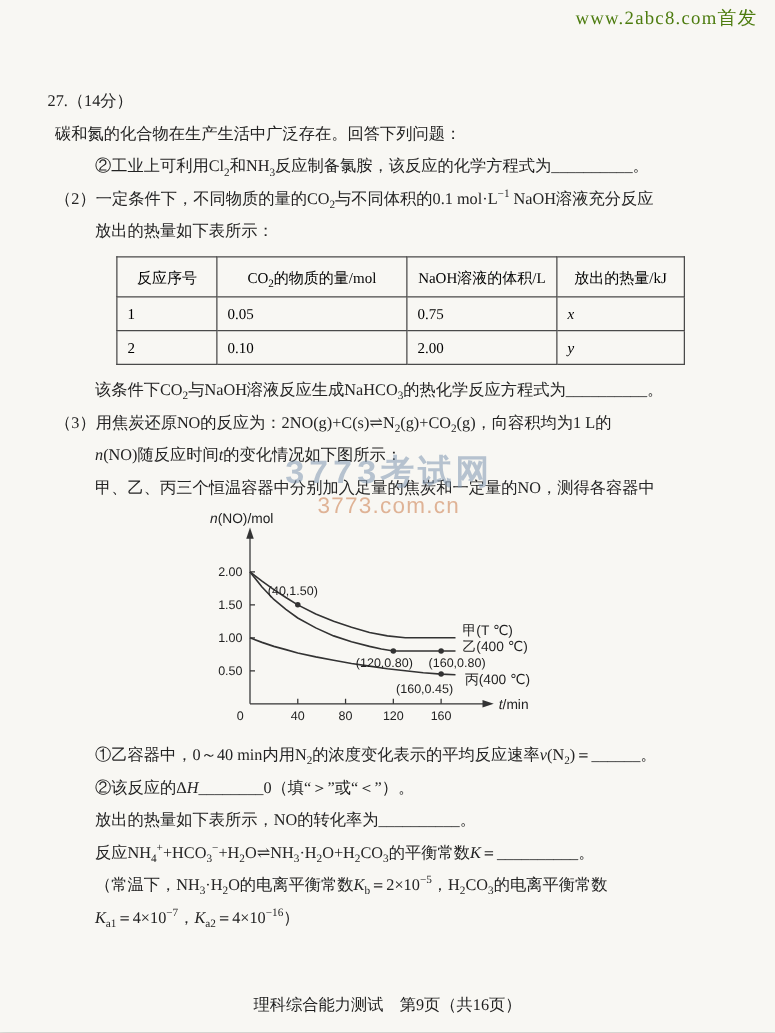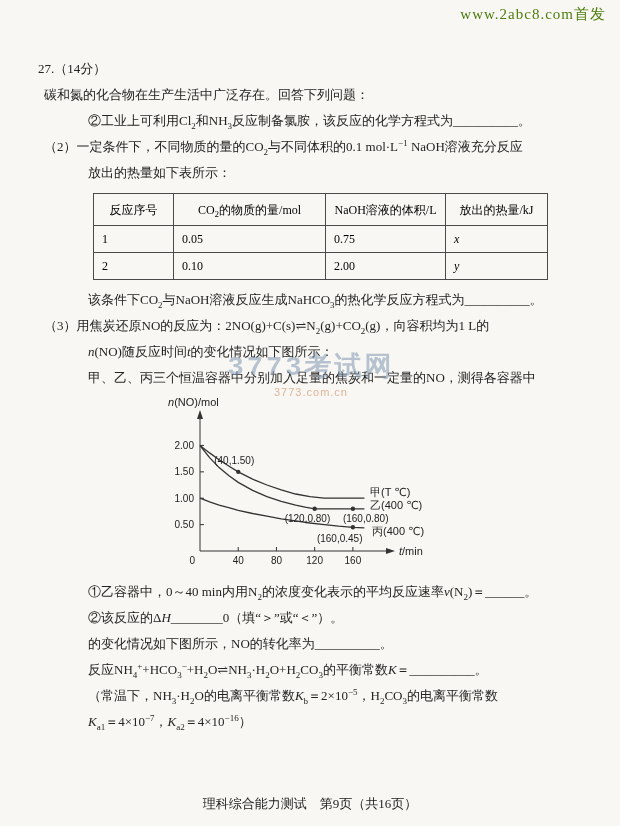--- a/index.html
+++ b/index.html
@@ -1,36 +1,36 @@
 <!DOCTYPE html>
 <html><head>
 <meta charset="utf-8">
 <style>
   *{box-sizing:border-box;margin:0;padding:0}
   html,body{background:#d8d6d2}
   body{font-family:"Liberation Serif","DejaVu Serif",serif}
   .page{position:relative;width:620px;height:826px;margin:0 auto;background:#f8f7f3;color:#232323;overflow:hidden;box-shadow:0 0 6px rgba(0,0,0,.35)}
   .header-right{position:absolute;top:5px;right:14px;font-size:15px;letter-spacing:1px;color:#4d7c0f}
-  .content{position:absolute;top:56px;left:38px;right:20px;font-size:13px;line-height:26px}
+  .content{position:absolute;top:68px;left:38px;right:20px;font-size:13px;line-height:26px}
   p.line{white-space:nowrap}
   .l1{margin-left:6px}
-  .l2{margin-left:50px}
+  .l2{margin-left:38px}
   sub,sup{font-size:9px;line-height:0}
   i{font-family:"Liberation Serif","DejaVu Serif",serif}
   table.qtable{border-collapse:collapse;margin:7px 0 7px 55px;font-size:12px;color:#000000}
   .qtable th,.qtable td{border:1px solid #4a4a4a;font-weight:normal;padding:0 8px;height:26px}
   .qtable thead th{height:32px}
   .qtable th:nth-child(1){width:80px}
   .qtable th:nth-child(2){width:152px}
   .qtable th:nth-child(3){width:120px}
   .qtable th:nth-child(4){width:102px}
   .chart-block{position:relative;margin:2px 0 4px 112px;height:182px}
   .watermark{position:absolute;top:-38px;left:26px;width:270px;text-align:center;pointer-events:none}
   .wm-title{font-family:Liberation Mono, monospace;font-size:27px;font-weight:bold;letter-spacing:3px;color:rgba(128,152,176,.55)}
-  .wm-url{font-family:"Liberation Sans","DejaVu Sans",sans-serif;font-size:11px;letter-spacing:1px;color:rgba(206,134,88,.6);margin-top:-2px}
+  .wm-url{font-family:"Liberation Sans","DejaVu Sans",sans-serif;font-size:18px;letter-spacing:1px;color:rgba(206,134,88,.6);margin-top:-2px}
   .footer{position:absolute;bottom:13px;left:0;width:100%;text-align:center;font-weight:normal;font-size:13px;color:#1d1d1d}
   #chart-svg{position:relative;z-index:1}
   #chart-svg text{font-family:"Liberation Sans","DejaVu Sans",sans-serif;fill:#222}
   .ax{stroke:#333;stroke-width:1}
   .curve{fill:none;stroke:#333;stroke-width:1.3}
   .tick{font-size:10px}
   .anno{font-size:10px}
   .slabel{font-size:11px}
   .axlabel{font-size:11px}
 </style>
@@ -121,21 +121,21 @@
           <circle cx="202.88888888888889" cy="134.25531914893617" r="2.2" fill="#333"></circle>
           <text class="anno" x="166.88888888888889" y="149.25531914893617" text-anchor="start">(160,0.45)</text>
           <text class="slabel" x="220.0888888888889" y="102.90212765957446" text-anchor="start">甲(T ℃)</text>
           <text class="slabel" x="220.0888888888889" y="115.56595744680851" text-anchor="start">乙(400 ℃)</text>
           <text class="slabel" x="222" y="141.94893617021276" text-anchor="start">丙(400 ℃)</text>
         </svg>
     </div>
 
     <p class="line l2">①乙容器中，0～40 min内用N<sub>2</sub>的浓度变化表示的平均反应速率<i>v</i>(N<sub>2</sub>)＝______。</p>
     <p class="line l2">②该反应的Δ<i>H</i>________0（填“＞”或“＜”）。</p>
-    <p class="line l2">的变化情况如下图所示，NO的转化率为__________。</p>
+    <p class="line l2">放出的热量如下表所示，NO的转化率为__________。</p>
 
     <p class="line l2">反应NH<sub>4</sub><sup>+</sup>+HCO<sub>3</sub><sup>−</sup>+H<sub>2</sub>O⇌NH<sub>3</sub>·H<sub>2</sub>O+H<sub>2</sub>CO<sub>3</sub>的平衡常数<i>K</i>＝__________。</p>
     <p class="line l2">（常温下，NH<sub>3</sub>·H<sub>2</sub>O的电离平衡常数<i>K</i><sub>b</sub>＝2×10<sup>−5</sup>，H<sub>2</sub>CO<sub>3</sub>的电离平衡常数</p>
     <p class="line l2"><i>K</i><sub>a1</sub>＝4×10<sup>−7</sup>，<i>K</i><sub>a2</sub>＝4×10<sup>−16</sup>）</p>
   </div>
 
   <div class="footer">理科综合能力测试　第9页（共16页）</div>
 </div>
 
 </body></html>

